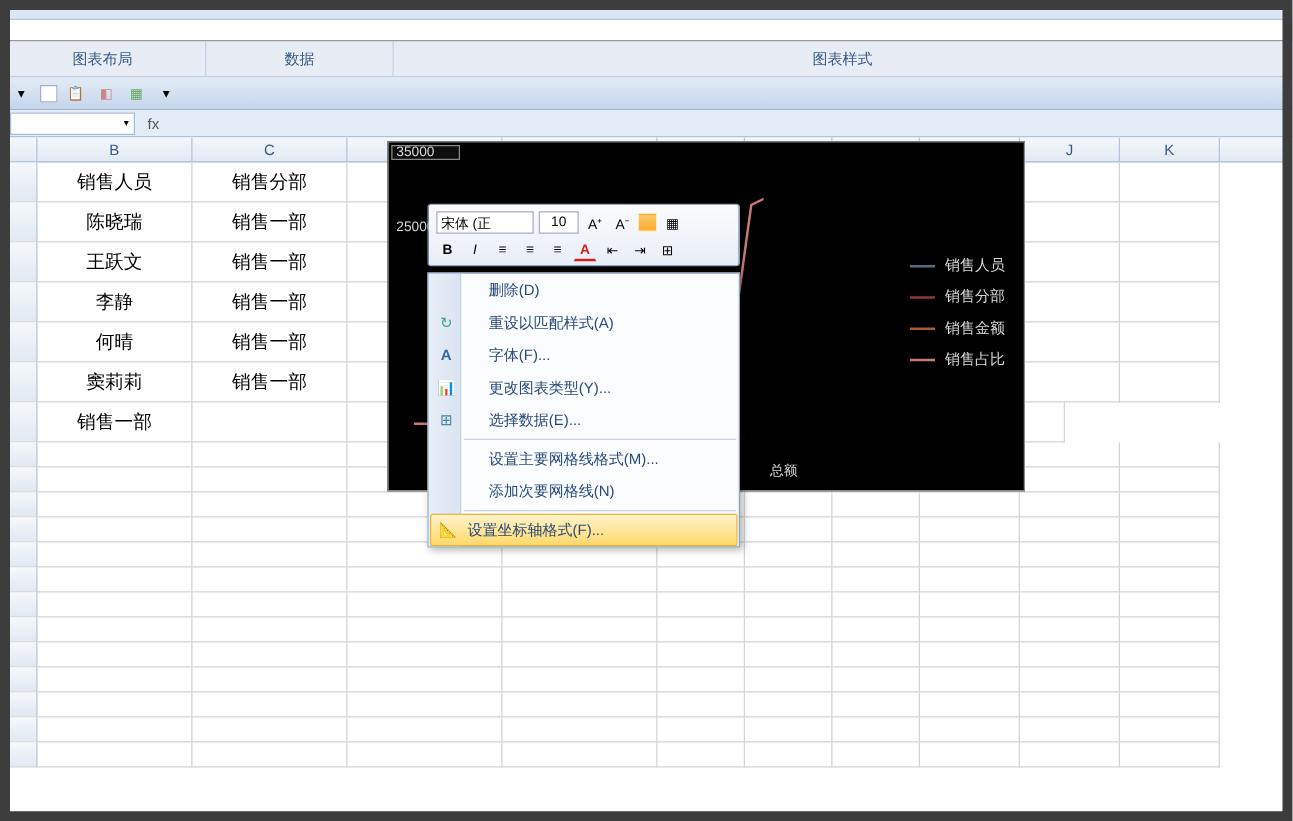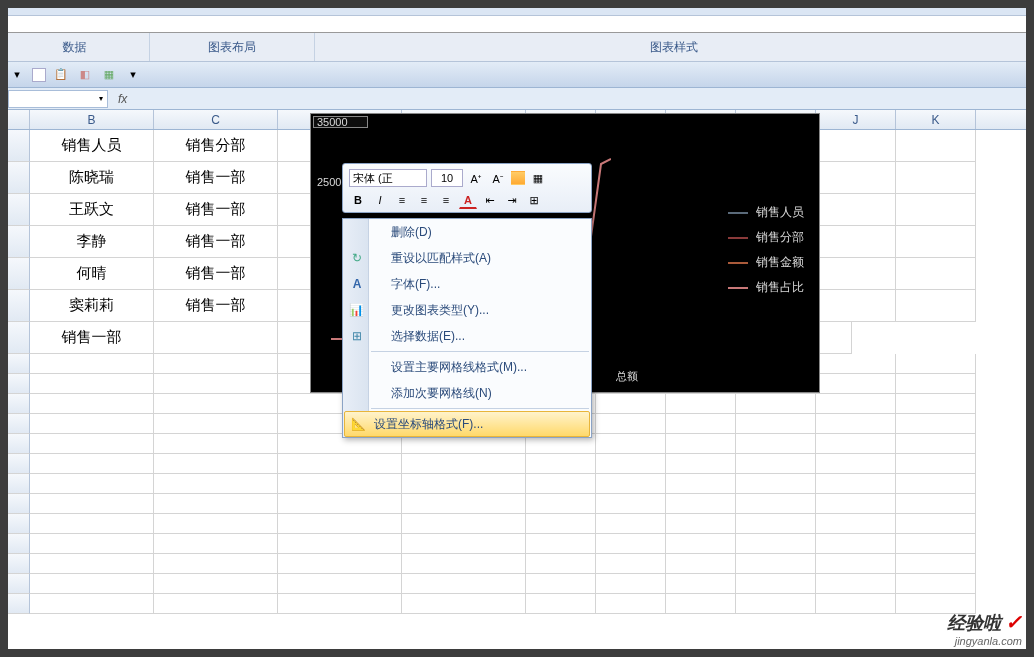--- a/index.html
+++ b/index.html
@@ -13,21 +13,21 @@
     .ribbon-group.g1 { width: 150px; }
     .ribbon-group.g2 { width: 165px; }
     .ribbon-group.g3 { flex: 1; }
     
     .qat { height: 26px; background: linear-gradient(#e3ecf7, #c5d5ea); border-bottom: 1px solid #9db5d3; display: flex; align-items: center; padding: 0 8px; gap: 6px; }
     .qat-btn { width: 18px; height: 18px; display: flex; align-items: center; justify-content: center; font-size: 11px; }
     
     .formula-bar { height: 22px; background: #e3ecf7; border-bottom: 1px solid #9db5d3; display: flex; align-items: center; }
     .name-box { width: 100px; height: 18px; background: #fff; border: 1px solid #a8bdd9; margin-left: 8px; display: flex; align-items: center; padding: 0 4px; font-size: 11px; }
     .name-box-arrow { font-size: 8px; margin-left: auto; }
-    .fx-label { margin: 0 10px; font-style: italic; font-size: 12px; color: #555; text-align: center; }
+    .fx-label { margin: 0 10px; font-size: 12px; color: #555; text-align: center; }
     
     .sheet-area { position: relative; background: #fff; height: 560px; overflow: hidden; }
     
     .col-headers { display: flex; height: 20px; background: linear-gradient(#f5f8fc, #e1e9f3); border-bottom: 1px solid #9db5d3; }
     .row-header-corner { width: 30px; border-right: 1px solid #b5c4d9; }
     .col-header { border-right: 1px solid #b5c4d9; display: flex; align-items: center; justify-content: center; font-size: 12px; color: #3a5a8a; }
     .col-B { width: 124px; }
     .col-C { width: 124px; }
     .col-D { width: 124px; }
     .col-E { width: 124px; }
@@ -73,22 +73,22 @@
     .wm-bottom { font-size: 11px; color: #666; font-style: italic; }
     
     .outer-border { position: absolute; top: 0; left: 0; right: 0; bottom: 0; border: 8px solid #3d3d3d; pointer-events: none; }
   </style>
 </head>
 <body>
 
 <div class="app-frame">
   <div class="ribbon-top"></div>
   <div class="ribbon-strip">
+    <div class="ribbon-group g2">图表布局</div>
     <div class="ribbon-group g1">数据</div>
-    <div class="ribbon-group g2">图表布局</div>
     <div class="ribbon-group g3">图表样式</div>
   </div>
 
   <div class="qat">
     <div class="qat-btn">▾</div>
     <div class="qat-btn" style="background:#fff;border:1px solid #aac;width:14px;height:14px"></div>
     <div class="qat-btn">📋</div>
     <div class="qat-btn" style="color:#c88">◧</div>
     <div class="qat-btn" style="color:#6a6">▦</div>
     <div class="qat-btn">▾</div>
@@ -461,19 +461,15 @@
         <span class="ctx-icon"></span>
         <span>添加次要网格线(N)</span>
       </div>
     <div class="ctx-sep"></div>
     <div class="ctx-item hover">
         <span class="ctx-icon">📐</span>
         <span>设置坐标轴格式(F)...</span>
       </div>
   </div>
 
-  <div class="watermark">
-    <div class="wm-top"><span>经验啦</span><span class="wm-check">✓</span></div>
-    <div class="wm-bottom">jingyanla.com</div>
-  </div>
 </div>
 
 <div class="outer-border"></div>
 
 </body></html>

